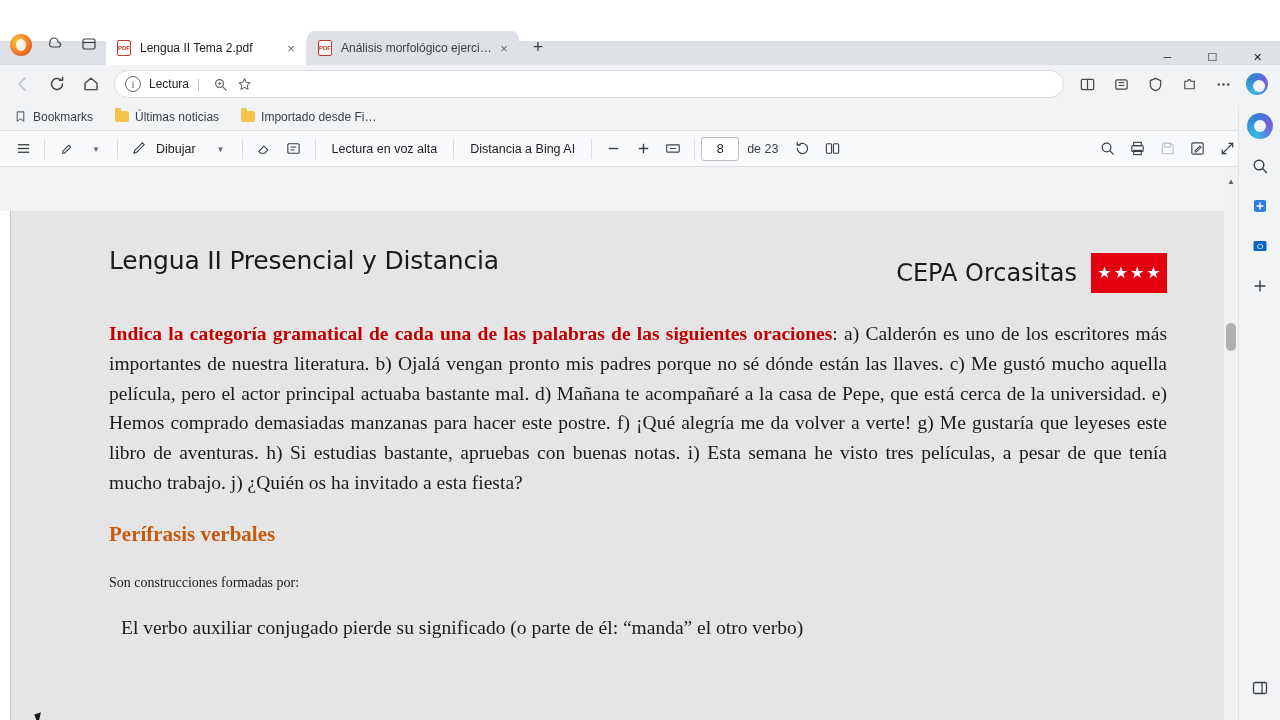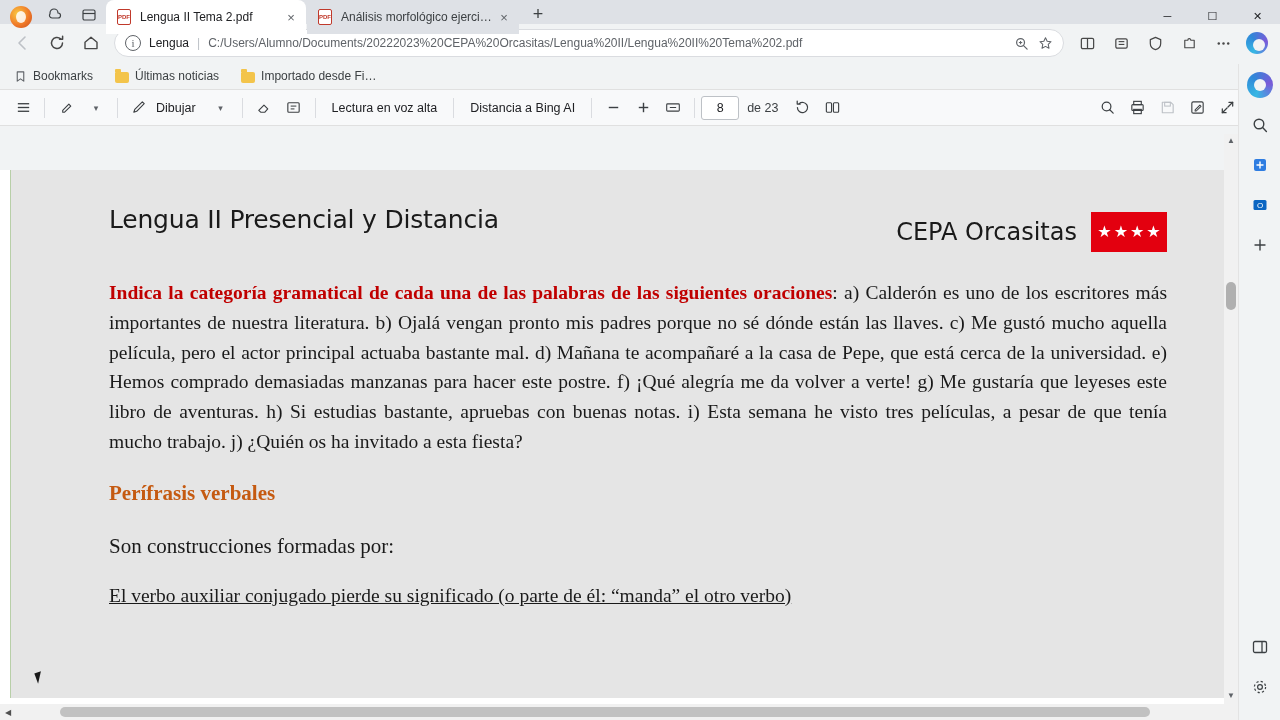--- a/index.html
+++ b/index.html
@@ -8,22 +8,23 @@
     width: 1280px; height: 720px;
     overflow: hidden;
     font-family: "Liberation Sans", sans-serif;
     background: #ffffff;
   }
   #app { width: 1280px; height: 720px; position: relative; background: #f1f3f4; }
 
   
   .tabstrip {
     height: 24px; background: #dee1e6;
-    display: flex; align-items: flex-start; padding-left: 4px;
+    display: flex; align-items: flex-end; padding-left: 4px;
     position: relative;
+    margin-top: 41px;
   }
   .logo-btn {
     width: 34px; height: 34px; margin-bottom: 3px;
     display: flex; align-items: center; justify-content: center;
   }
   .logo-circle {
     width: 22px; height: 22px; border-radius: 50%;
     background: radial-gradient(circle at 35% 35%, #f9c942 0%, #f07a28 55%, #c94b1c 100%);
     position: relative;
   }
@@ -102,21 +103,21 @@
   .omni-url { flex: 1; color: #5f6368; white-space: nowrap; overflow: hidden; text-overflow: ellipsis; }
   .omni-ico { width: 24px; height: 24px; display: flex; align-items: center; justify-content: center; color: #5f6368; }
 
   
   .bookmarks {
     height: 28px; background: #f1f3f4; display: flex; align-items: center;
     padding: 0 10px; font-size: 12px; color: #3c4043;
     border-bottom: 1px solid #e0e0e0;
   }
   .bm {
-    display: flex; align-items: flex-end; margin-right: 14px; padding: 2px 4px; border-radius: 4px;
+    display: flex; align-items: center; margin-right: 14px; padding: 2px 4px; border-radius: 4px;
   }
   .bm .bmico { margin-right: 6px; display: flex; align-items: center; }
   .folder {
     width: 14px; height: 11px; background: #f3c44b; border-radius: 1px 2px 2px 2px;
     position: relative;
   }
   .folder::before {
     content: ""; position: absolute; left: 0; top: -3px; width: 6px; height: 3px;
     background: #f3c44b; border-radius: 1px 1px 0 0;
   }
@@ -171,26 +172,26 @@
   }
   .flag span { color: #fff; font-size: 16px; line-height: 1; }
   .para {
     font-size: 19.5px; line-height: 1.53; color: #1a1a1a; text-align: justify;
     margin: 0 0 24px 0;
   }
   .bold-red { color: #c00000; font-weight: bold; }
   .h-orange {
     color: #c55a11; font-weight: bold; font-size: 21px; margin: 0 0 28px 0;
   }
-  .plain { font-size: 21px; color: #1a1a1a; margin: 0 0 26px 0; }
+  .plain { font-size: 14px; color: #1a1a1a; margin: 0 0 26px 0; }
   .formula { font-size: 20px; line-height: 1.5; margin: 0 0 26px 0; color: #1a1a1a; text-align: justify; }
   .blue-b { color: #2e74b5; font-weight: bold; }
   .green-b { color: #548235; font-weight: bold; }
   .black-b { color: #1a1a1a; font-weight: bold; }
-  .underlined { font-size: 19.5px; text-decoration: underline; color: #1a1a1a; margin: 0; }
+  .underlined { font-size: 19.5px; color: #1a1a1a; margin: 12px; }
   .faint { margin-top: 22px; height: 14px; overflow: hidden; opacity: .35; font-size: 19px; color: #333; }
 
   
   .hscroll {
     position: absolute; left: 0; right: 0; bottom: 0; height: 16px; background: #f1f1f1;
     display: flex; align-items: center;
   }
   .hscroll-arrow { width: 16px; text-align: center; font-size: 8px; color: #505050; }
   .hscroll-thumb {
     position: absolute; left: 60px; width: 1090px; height: 10px; background: #c1c1c1; border-radius: 5px;
@@ -292,23 +293,22 @@
         </svg>
     </div>
     <div class="nav-ico">
       <svg width="18" height="18" viewBox="0 0 18 18">
           <path d="M3 8.2L9 3.2l6 5v6.4H3z" fill="none" stroke="currentColor" stroke-width="1.4" stroke-linejoin="round"></path>
         </svg>
     </div>
 
     <div class="omnibox">
       <span class="omni-info">i</span>
-      <span class="omni-scheme">Lengua</span>
+      <span class="omni-scheme">Lectura</span>
       <span class="omni-sep">|</span>
-      <span class="omni-url">C:/Users/Alumno/Documents/20222023%20CEPA%20Orcasitas/Lengua%20II/Lengua%20II%20Tema%202.pdf</span>
       <span class="omni-ico">
         <svg width="15" height="15" viewBox="0 0 16 16">
             <circle cx="7" cy="7" r="4.2" fill="none" stroke="currentColor" stroke-width="1.3"></circle>
             <line x1="10.2" y1="10.2" x2="14" y2="14" stroke="currentColor" stroke-width="1.3" stroke-linecap="round"></line>
             <line x1="5.2" y1="7" x2="8.8" y2="7" stroke="currentColor" stroke-width="1.1"></line>
             <line x1="7" y1="5.2" x2="7" y2="8.8" stroke="currentColor" stroke-width="1.1"></line>
           </svg>
       </span>
       <span class="omni-ico">
         <svg width="15" height="15" viewBox="0 0 16 16">

